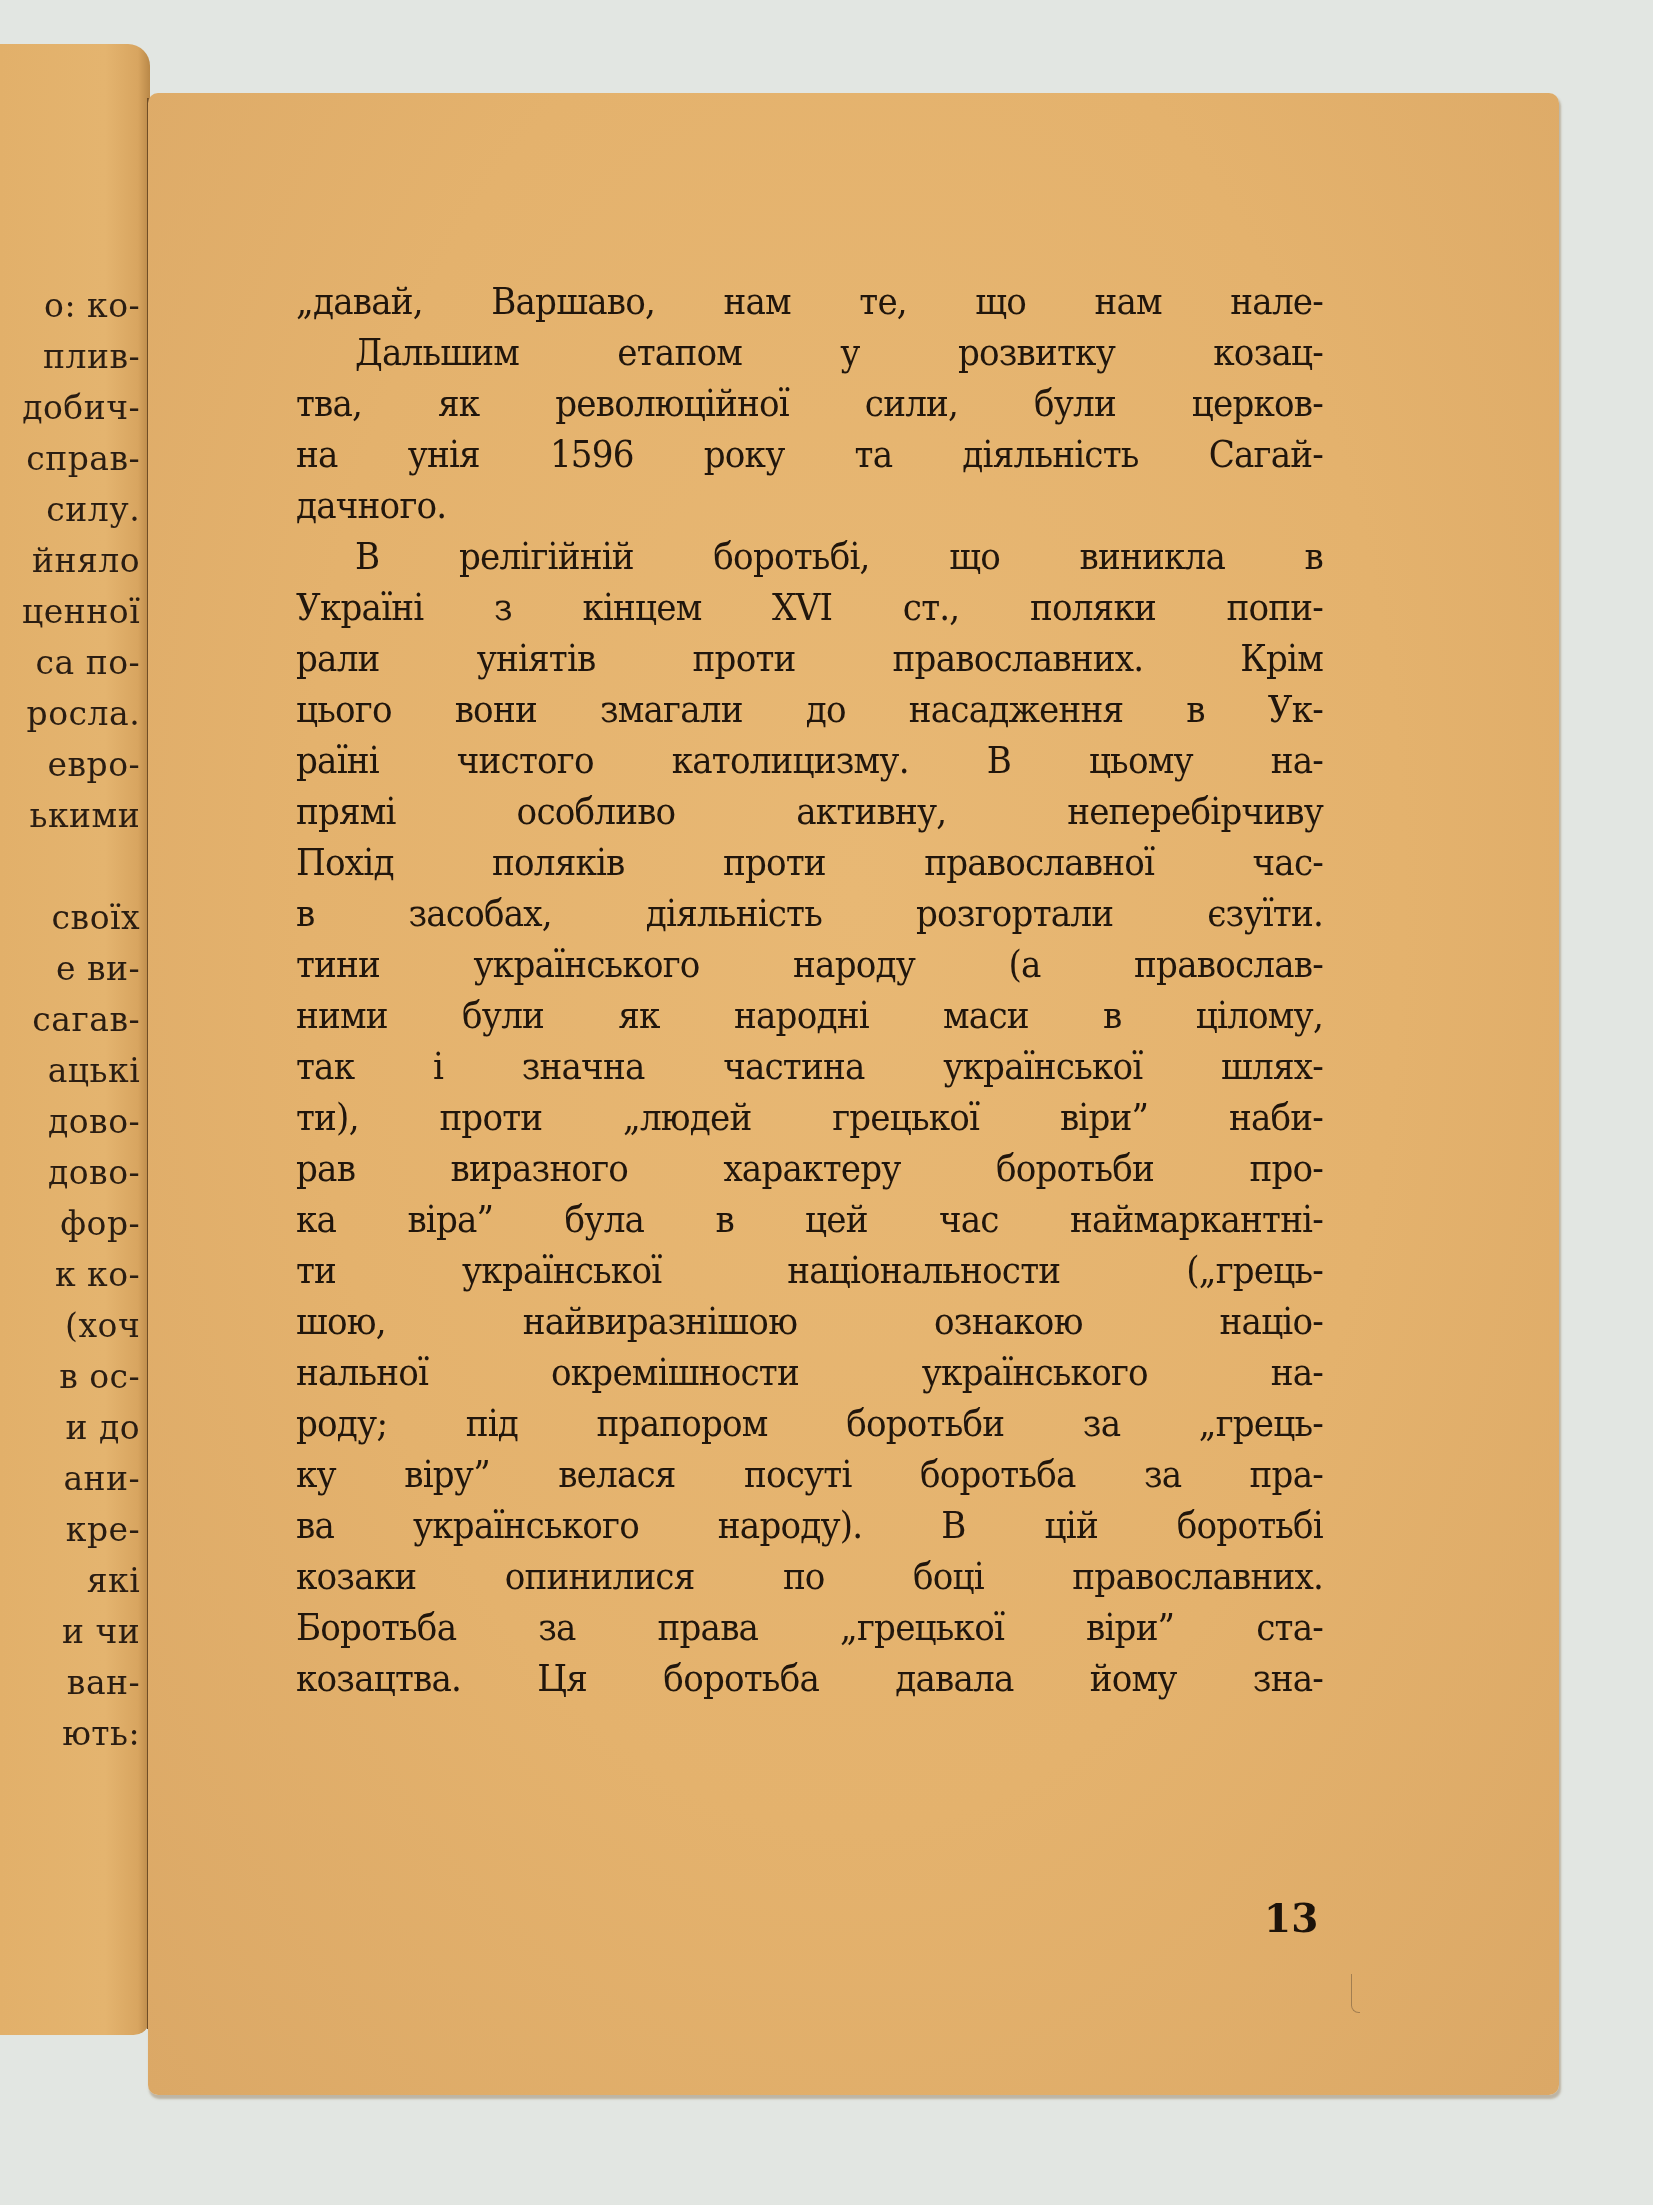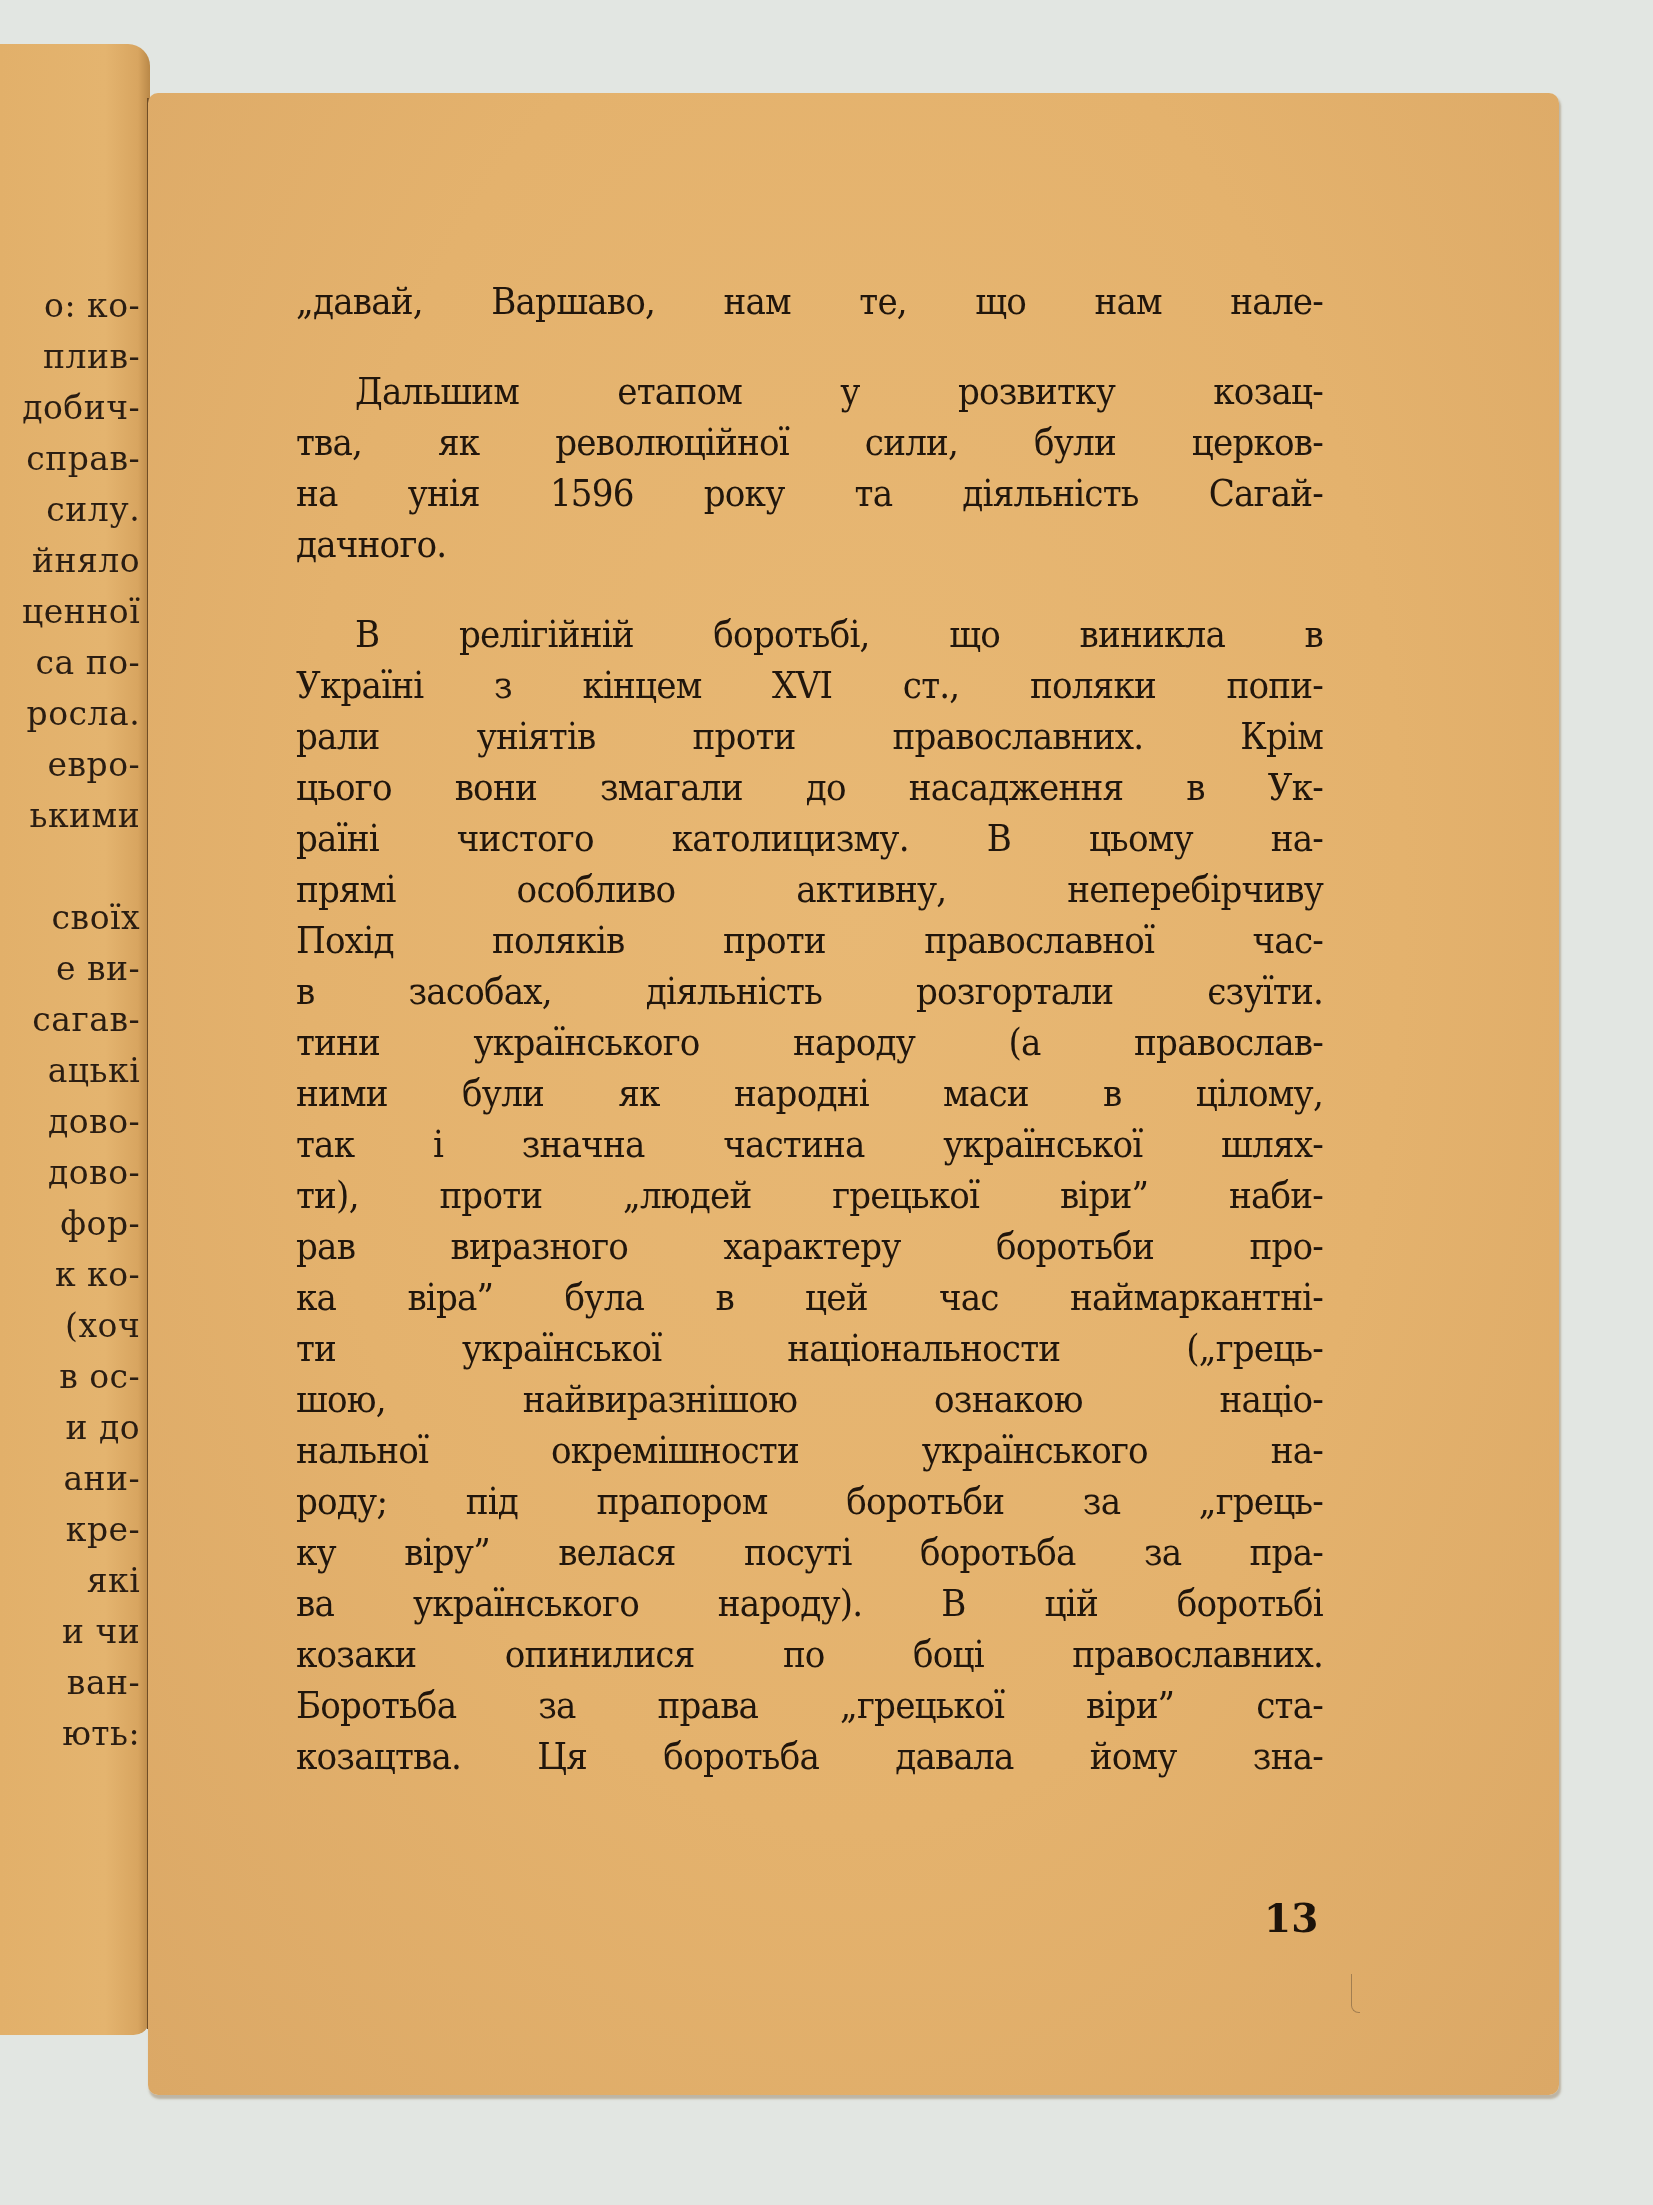--- a/index.html
+++ b/index.html
@@ -34,21 +34,21 @@
       position: absolute; left: 148px; top: 183px; width: 1027px;
     }
     .line {
       font-family: "DejaVu Serif", serif; font-size: 38px; line-height: 51px; height: 51px;
       color: #21160c; white-space: nowrap;
       text-align: justify; text-align-last: justify;
       font-stretch: condensed; transform-origin: left center;
       letter-spacing: -0.8px;
     }
     .line.last { text-align-last: left; }
-    .line.indent { padding-left: 59px; margin-top: 39px; }
+    .line.indent { padding-left: 59px; }
     .page-number {
       position: absolute; left: 1116px; top: 1802px;
       font-family: "DejaVu Serif", serif; font-weight: bold; font-size: 39px; color: #1d130a;
     }
     .pencil-mark {
       position: absolute; left: 1203px; top: 1881px; width: 7.7px; height: 38px;
       border-left: 1.6px solid #7a6040; border-bottom: 1.6px solid #7a6040;
       border-bottom-left-radius: 7.7px; opacity: 0.6;
     }
   </style>

